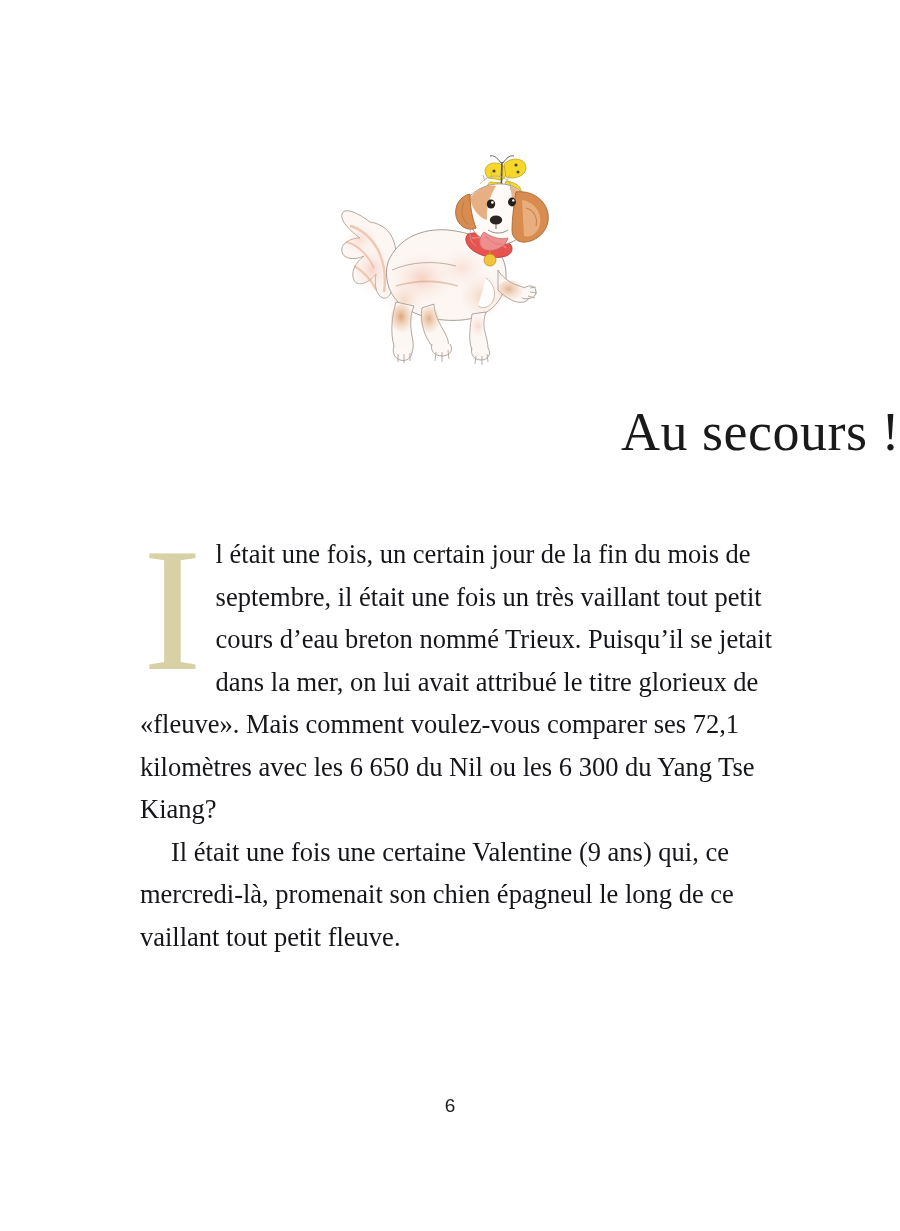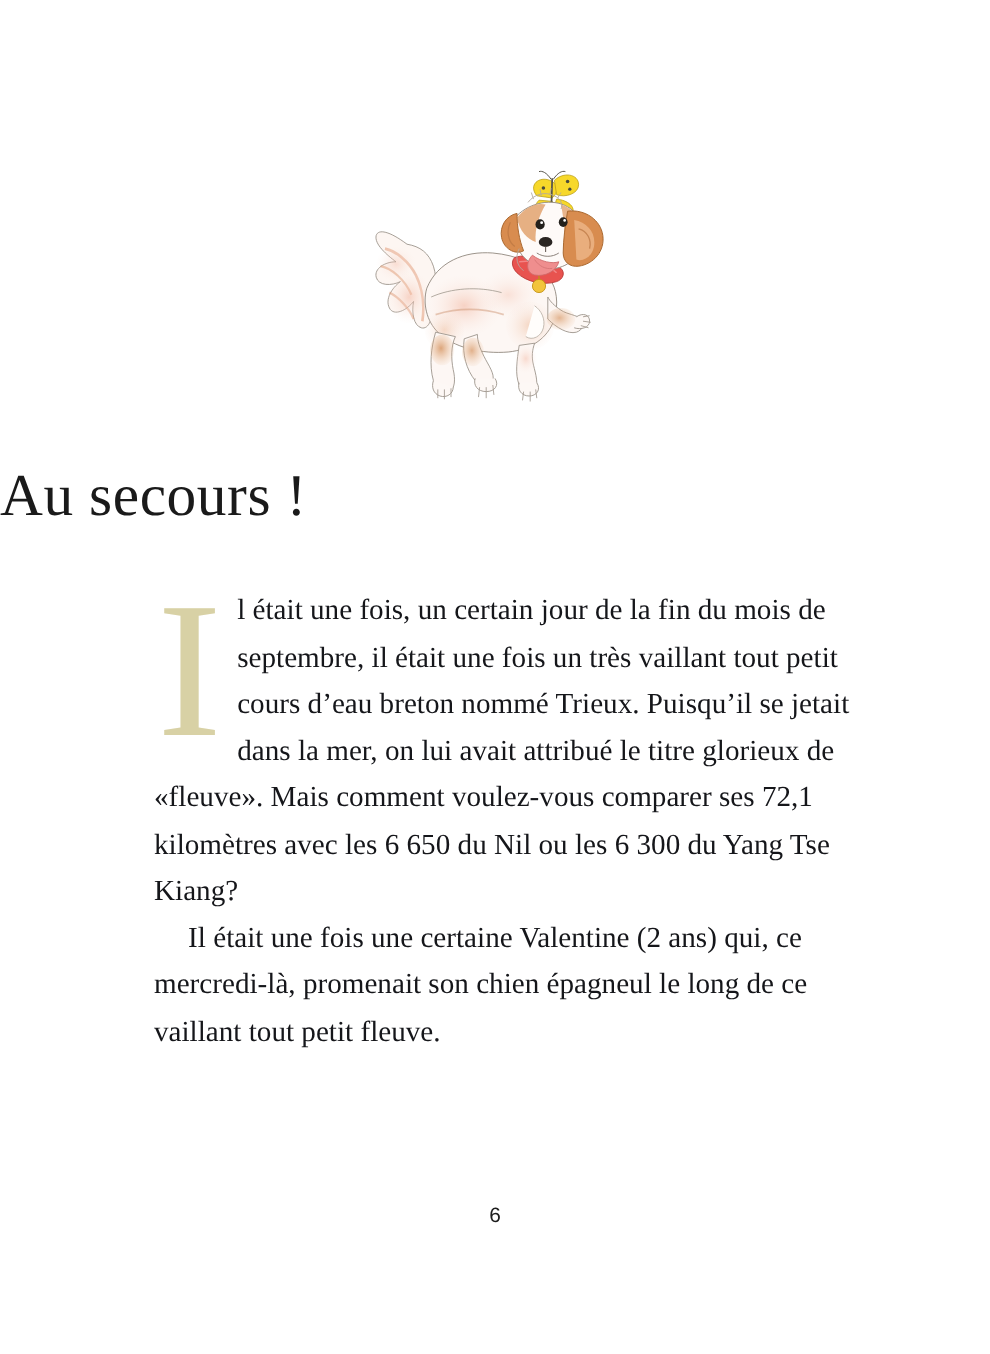--- a/index.html
+++ b/index.html
@@ -26,23 +26,23 @@
     top: 150px;
     width: 250px;
     height: 235px;
   }
   .illustration svg { display: block; width: 100%; height: 100%; }
 
   
   .chapter-title {
     position: absolute;
     left: 0;
-    top: 385px;
+    top: 367px;
     width: 900px;
-    text-align: left;
+    text-align: right;
     font-family: "Liberation Serif", "DejaVu Serif", serif;
     font-size: 54px;
     font-weight: 400;
     letter-spacing: 0.5px;
     color: #1a1a1a;
     line-height: 1.1;
   }
 
   
   .textblock {
@@ -214,18 +214,18 @@
 
         <path d="M142 76 C138 84 140 92 146 96" fill="none" stroke="#b3aaa0" stroke-width="0.8"></path>
       </g>
     </svg>
   </div>
 
   <h1 class="chapter-title">Au secours !</h1>
 
   <div class="textblock">
     <p class="para"><span class="dropcap">I</span><span>l était une fois, un certain jour de la fin du mois de septembre, il était une fois un très vaillant tout petit cours d’eau breton nommé Trieux. Puisqu’il se jetait dans la mer, on lui avait attribué le titre glorieux de «fleuve». Mais comment voulez-vous comparer ses 72,1 kilomètres avec les 6 650 du Nil ou les 6 300 du Yang Tse Kiang?</span></p>
-    <p class="para">Il était une fois une certaine Valentine (2 ans) qui, ce mercredi-là, promenait son chien épagneul le long de ce vaillant tout petit fleuve.</p>
+    <p class="para">Il était une fois une certaine Valentine (9 ans) qui, ce mercredi-là, promenait son chien épagneul le long de ce vaillant tout petit fleuve.</p>
   </div>
 
   <div class="folio">6</div>
 
 </div>
 
 </body></html>

